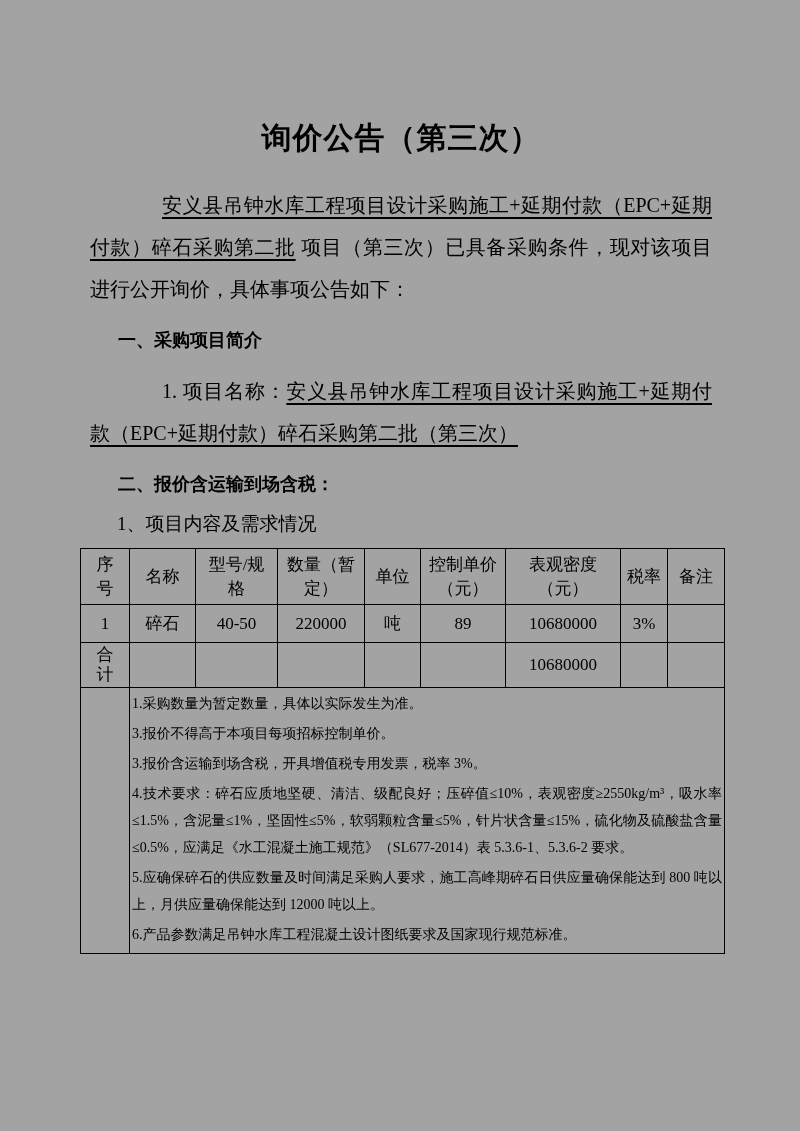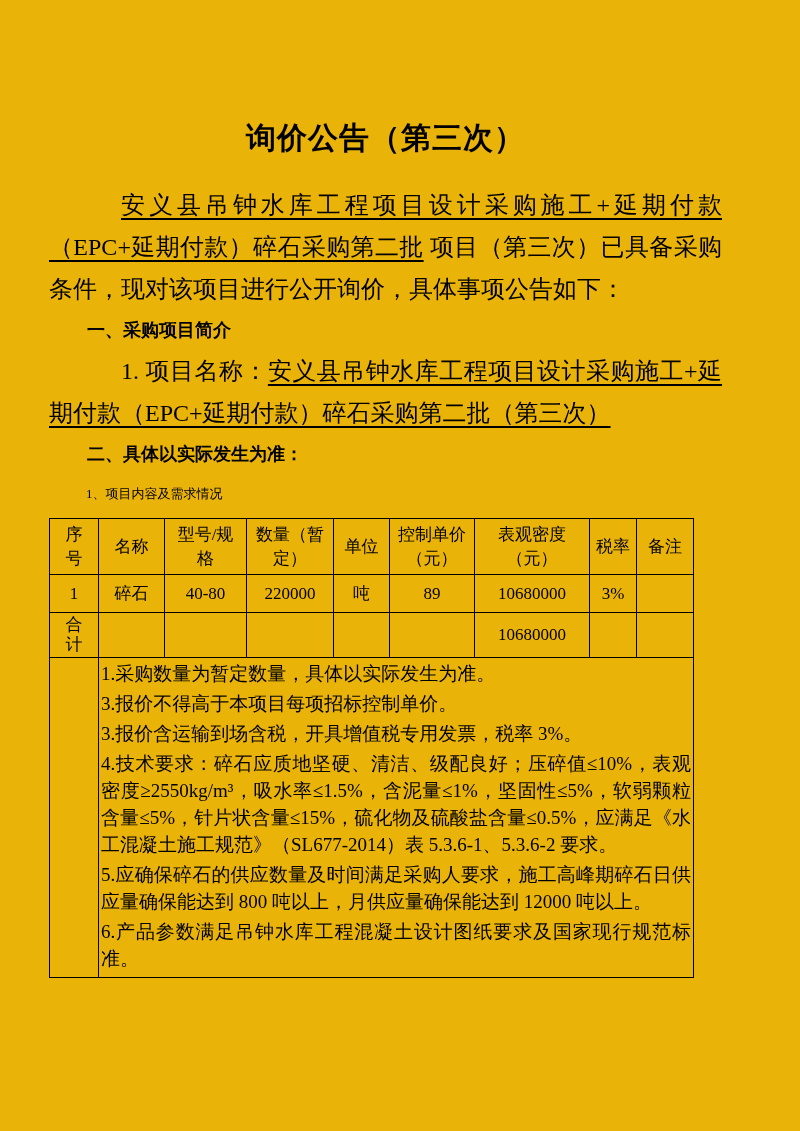--- a/index.html
+++ b/index.html
@@ -7,53 +7,53 @@
     padding: 0;
     background: #ffffff;
     color: #000000;
     font-family: "Liberation Serif", "DejaVu Serif", serif;
   }
   .page {
     position: relative;
     width: 800px;
     height: 1131px;
     box-sizing: border-box;
-    padding: 120px 78px 0 49px;
-    background: #eab308;
+    padding: 120px 78px 0 80px;
+    background: #a3a3a3;
     overflow: hidden;
   }
   .doc-title {
     margin: 0 0 28px 0;
     font-size: 30px;
     line-height: 36px;
     font-weight: bold;
     text-align: center;
     font-family: "Liberation Sans", "DejaVu Sans", sans-serif;
     letter-spacing: 1px;
   }
   p.body-par {
-    margin: 0;
-    font-size: 24px;
+    margin: 10px;
+    font-size: 20px;
     line-height: 42px;
     text-align: justify;
   }
   .indent-first {
     text-indent: 72px;
   }
   .heading-bold {
     margin: 0;
     font-size: 18px;
     line-height: 40px;
     font-weight: bold;
     font-family: "Liberation Sans", "DejaVu Sans", sans-serif;
     text-indent: 38px;
   }
   .sub-heading {
     margin: 0;
-    font-size: 13px;
+    font-size: 19px;
     line-height: 39px;
     text-indent: 37px;
   }
   .u-line {
     text-decoration: underline;
     text-underline-offset: 5px;
   }
   table.req-table {
     border-collapse: collapse;
     table-layout: fixed;
@@ -81,21 +81,21 @@
     white-space: pre-line;
     line-height: 20px;
   }
   td.notes-cell {
     text-align: left;
     vertical-align: top;
     padding: 7px 8px 6px 10px;
   }
   td.notes-cell p {
     margin: 0 0 3px 0;
-    font-size: 19px;
+    font-size: 14px;
     line-height: 27px;
     text-align: justify;
   }
   p.delivery {
     margin-top: 9px;
   }
 </style>
 </head>
 <body>
 
@@ -104,21 +104,21 @@
   <h1 class="doc-title">询价公告（第三次）</h1>
 
   <p class="body-par indent-first"><span class="u-line">安义县吊钟水库工程项目设计采购施工+延期付款（EPC+延期付款）碎石采购第二批</span><span> 项目（第三次）已具备采购条件，现对该项目进行公开询价，具体事项公告如下：</span></p>
 
   <p class="heading-bold">一、采购项目简介</p>
 
   <p class="body-par indent-first"><span>1. 项目名称：</span><span class="u-line">安义县吊钟水库工程项目设计采购施工+延期付款（EPC+延期付款）碎石采购第二批（第三次）</span></p>
 
 
 
-  <p class="heading-bold">二、具体以实际发生为准：</p>
+  <p class="heading-bold">二、报价含运输到场含税：</p>
 
   <p class="sub-heading">1、项目内容及需求情况</p>
 
   <table class="req-table">
     <colgroup>
       <col style="width:49px">
         <col style="width:66px">
         <col style="width:82px">
       <col style="width:87px">
         <col style="width:56px">
@@ -139,21 +139,21 @@
       <th>单位</th>
       <th>控制单价
 （元）</th>
       <th>表观密度（元）</th>
       <th>税率</th>
       <th>备注</th>
     </tr>
     <tr class="data-row">
       <td>1</td>
       <td>碎石</td>
-      <td>40-80</td>
+      <td>40-50</td>
       <td>220000</td>
       <td>吨</td>
       <td>89</td>
       <td>10680000</td>
       <td>3%</td>
       <td></td>
     </tr>
     <tr class="total-row">
       <td class="total-label">合
 计</td>

